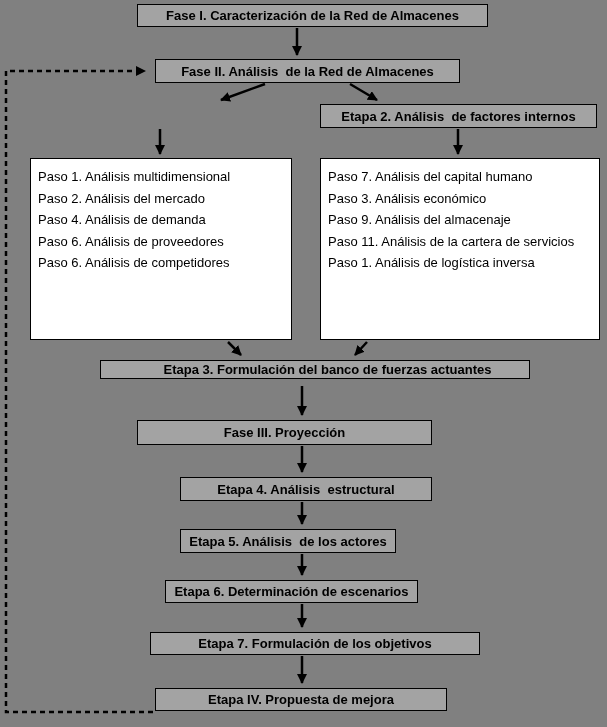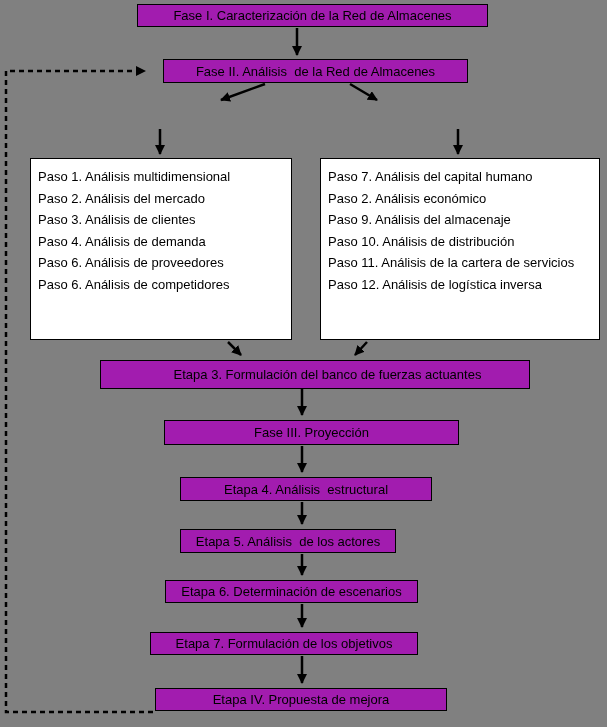--- a/index.html
+++ b/index.html
@@ -13,24 +13,24 @@
     position:relative;
     width:607px; height:727px;
     background:#808080;
     overflow:hidden;
   }
   svg.arrows {
     position:absolute; left:0; top:0; z-index:1;
   }
   .node {
     position:absolute; z-index:2;
-    background:#a21caf;
+    background:#a3a3a3;
     border:1px solid #000;
     display:flex; align-items:center; justify-content:center;
-    font-weight:normal; font-size:13px;
+    font-weight:bold; font-size:13px;
     text-align:center;
     white-space:pre;
   }
   .list-box {
     position:absolute; z-index:2;
     background:#ffffff;
     border:1px solid #000;
     padding:7px 0 0 7px;
   }
   .paso-line {
@@ -66,42 +66,41 @@
     <line x1="302" y1="446" x2="302" y2="472" stroke="#000" stroke-width="2.5" marker-end="url(#ah)"></line>
     <line x1="302" y1="502" x2="302" y2="524" stroke="#000" stroke-width="2.5" marker-end="url(#ah)"></line>
     <line x1="302" y1="554" x2="302" y2="575" stroke="#000" stroke-width="2.5" marker-end="url(#ah)"></line>
     <line x1="302" y1="604" x2="302" y2="627" stroke="#000" stroke-width="2.5" marker-end="url(#ah)"></line>
     <line x1="302" y1="656" x2="302" y2="683" stroke="#000" stroke-width="2.5" marker-end="url(#ah)"></line>
 
     <polyline points="153,712 6,712 6,71 145,71" fill="none" stroke="#000" stroke-width="2.5" stroke-dasharray="5 4" marker-end="url(#ah)"></polyline>
   </svg>
 
   <div class="node" style="left:137px; top:4px;  width:351px; height:23px;">Fase I. Caracterización de la Red de Almacenes</div>
-  <div class="node" style="left:155px; top:59px; width:305px; height:24px;margin-left:8px;">Fase II. Análisis  de la Red de Almacenes</div>
+  <div class="node" style="left:155px; top:59px; width:305px; height:24px;">Fase II. Análisis  de la Red de Almacenes</div>
 
+  <div class="node" style="left:320px; top:104px; width:277px; height:24px;">Etapa 2. Análisis  de factores internos</div>
 
   <div class="list-box" style="left:30px; top:158px; width:262px; height:182px;">
     <div class="paso-line">Paso 1. Análisis multidimensional</div>
     <div class="paso-line">Paso 2. Análisis del mercado</div>
-    <div class="paso-line">Paso 3. Análisis de clientes</div>
     <div class="paso-line">Paso 4. Análisis de demanda</div>
     <div class="paso-line">Paso 6. Análisis de proveedores</div>
     <div class="paso-line">Paso 6. Análisis de competidores</div>
   </div>
 
   <div class="list-box" style="left:320px; top:158px; width:280px; height:182px;">
     <div class="paso-line">Paso 7. Análisis del capital humano</div>
-    <div class="paso-line">Paso 2. Análisis económico</div>
+    <div class="paso-line">Paso 3. Análisis económico</div>
     <div class="paso-line">Paso 9. Análisis del almacenaje</div>
-    <div class="paso-line">Paso 10. Análisis de distribución</div>
     <div class="paso-line">Paso 11. Análisis de la cartera de servicios</div>
-    <div class="paso-line">Paso 12. Análisis de logística inversa</div>
+    <div class="paso-line">Paso 1. Análisis de logística inversa</div>
   </div>
 
-  <div class="node" style="left:100px; top:360px; width:430px; height:29px;padding-left:25px;">Etapa 3. Formulación del banco de fuerzas actuantes</div>
-  <div class="node" style="left:164px; top:420px; width:295px; height:25px;">Fase III. Proyección</div>
+  <div class="node" style="left:100px; top:360px; width:430px; height:19px;padding-left:25px;">Etapa 3. Formulación del banco de fuerzas actuantes</div>
+  <div class="node" style="left:137px; top:420px; width:295px; height:25px;">Fase III. Proyección</div>
   <div class="node" style="left:180px; top:477px; width:252px; height:24px;">Etapa 4. Análisis  estructural</div>
   <div class="node" style="left:180px; top:529px; width:216px; height:24px;">Etapa 5. Análisis  de los actores</div>
   <div class="node" style="left:165px; top:580px; width:253px; height:23px;">Etapa 6. Determinación de escenarios</div>
-  <div class="node" style="left:150px; top:632px; width:268px; height:23px;">Etapa 7. Formulación de los objetivos</div>
+  <div class="node" style="left:150px; top:632px; width:330px; height:23px;">Etapa 7. Formulación de los objetivos</div>
   <div class="node" style="left:155px; top:688px; width:292px; height:23px;">Etapa IV. Propuesta de mejora</div>
 
 </div>
 
 </body></html>

